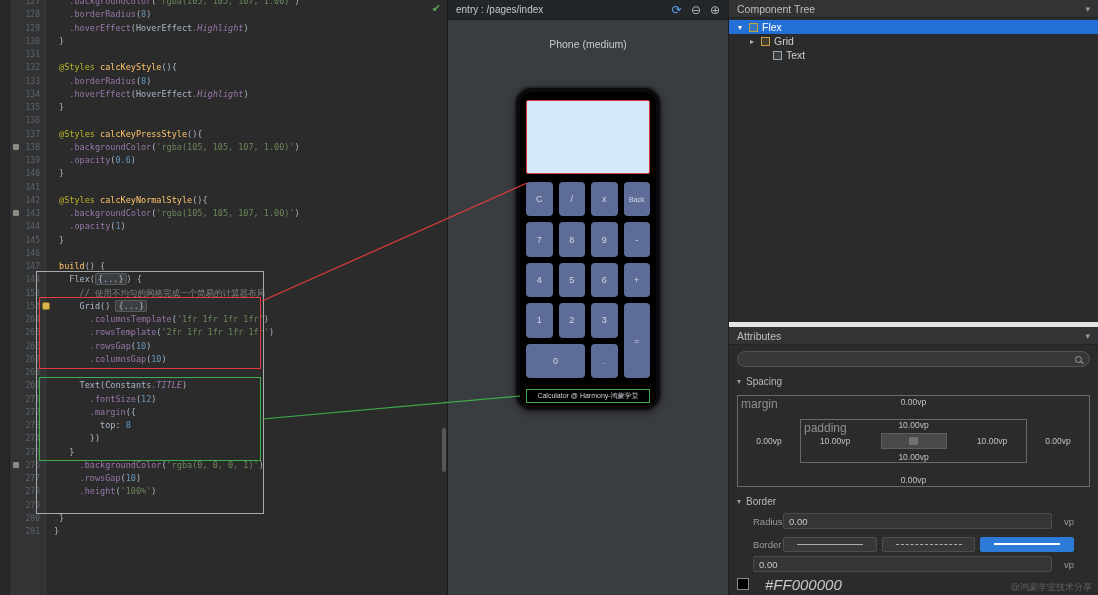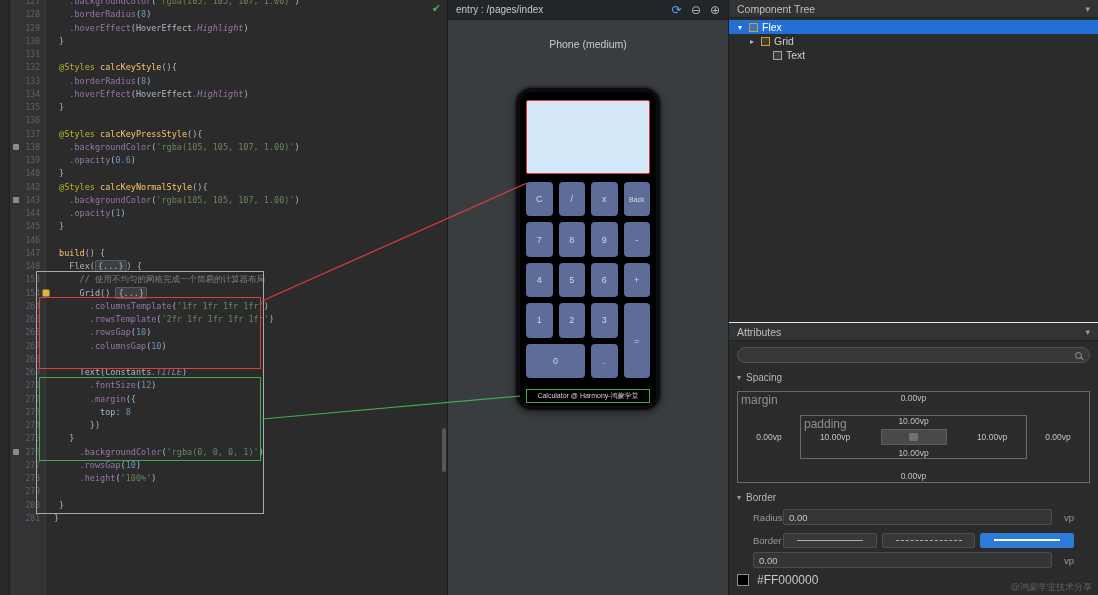--- a/index.html
+++ b/index.html
@@ -56,21 +56,21 @@
   .panel-header .hdr-chev { margin-left:auto; color:#9a9a9a; font-size:9px; }
   .tree-list { padding-top:2px; }
   .tree-row { height:14px; display:flex; align-items:center; font-size:10.5px; color:#d0d0d0; cursor:default; }
   .tree-row.selected { background:#2270d6; color:#fff; }
   .tree-chev { width:10px; font-size:8px; color:#b8b8b8; text-align:center; }
   .tree-row.selected .tree-chev { color:#fff; }
   .tree-icon { width:9px; height:9px; border:1px solid #c8a33c; margin:0 4px; display:inline-block; background:rgba(200,163,60,.15); }
   .tree-icon.text { border-color:#9aa7b0; background:rgba(154,167,176,.15); }
   .tree-label { }
 
-  .attributes-block { position:absolute; top:322px; left:0; right:0; border-top:1px solid #e5e5e5; }
+  .attributes-block { position:absolute; top:322px; left:0; right:0; border-top:5px solid #e5e5e5; }
   .search-box { margin:6px 8px 0; height:16px; background:#36383a; border:1px solid #505254; border-radius:8px; display:flex; align-items:center; padding:0 7px; }
   .search-box input { flex:1; background:transparent; border:none; outline:none; color:#cccccc; font-size:9.5px; font-family:inherit; }
   .search-icon { width:7px; height:7px; border:1px solid #9a9a9a; border-radius:50%; position:relative; flex:0 0 7px; }
   .search-icon::after { content:""; position:absolute; width:4px; height:1px; background:#9a9a9a; transform:rotate(45deg); right:-3px; bottom:-1px; }
   .section-label { margin:8px 8px 0; display:flex; align-items:center; gap:5px; color:#b8b8b8; font-size:10px; height:12px; }
   .section-label .chev { color:#9a9a9a; font-size:8px; }
 
   .boxmodel { position:relative; margin:8px 8px 0; height:92px; border:1px solid #6a6a6a; font-size:8.5px; color:#c2c2c2; }
   .bm-label { position:absolute; left:3px; top:1px; color:#8f8f8f; font-size:12px; }
   .bm-top    { position:absolute; top:1px; left:0; right:0; text-align:center; }
@@ -94,21 +94,21 @@
   .attr-unit { flex:0 0 16px; color:#9a9a9a; font-size:9.5px; margin-left:6px; text-align:right; }
   .style-btns { display:flex; gap:5px; flex:1; }
   .style-btn { flex:1; height:15px; background:#36383a; border:1px solid #4c4e50; border-radius:2px; display:flex; align-items:center; justify-content:center; cursor:default; }
   .style-btn i { display:block; width:72%; }
   .style-btn .solid-thin { border-top:1px solid #aeaeae; }
   .style-btn .dashed { border-top:1px dashed #aeaeae; }
   .style-btn.selected { background:#2d7bd9; border-color:#2d7bd9; }
   .style-btn .solid-thick { border-top:2px solid #ffffff; }
   .color-row { display:flex; align-items:center; margin:5px 8px 0; height:14px; }
   .color-swatch { width:12px; height:12px; background:#000; border:1px solid #8a8a8a; }
-  .color-value { margin-left:8px; font-size:12px; color:#c7c7c7; }
+  .color-value { margin-left:16px; font-size:15px; color:#c7c7c7;font-style:italic; }
   .watermark { position:absolute; right:6px; bottom:1px; font-size:9px; color:#5f6163; }
 
   
   .overlay { position:absolute; left:0; top:0; width:1098px; height:595px; pointer-events:none; z-index:50; }
 </style>
 </head>
 <body>
 
 <div class="app">
 
@@ -124,20 +124,21 @@
         <div class="code-line"><span class="ln">131</span><span class="lc"></span></div>
         <div class="code-line"><span class="ln">132</span><span class="lc"><span class="tk-a"> @Styles</span><span class="tk-f"> calcKeyStyle</span><span class="tk-p">(){</span></span></div>
         <div class="code-line"><span class="ln">133</span><span class="lc"><span class="tk-m">   .borderRadius</span><span class="tk-p">(</span><span class="tk-n">8</span><span class="tk-p">)</span></span></div>
         <div class="code-line"><span class="ln">134</span><span class="lc"><span class="tk-m">   .hoverEffect</span><span class="tk-p">(</span><span class="tk-p">HoverEffect</span><span class="tk-cf">.Highlight</span><span class="tk-p">)</span></span></div>
         <div class="code-line"><span class="ln">135</span><span class="lc"><span class="tk-p"> }</span></span></div>
         <div class="code-line"><span class="ln">136</span><span class="lc"></span></div>
         <div class="code-line"><span class="ln">137</span><span class="lc"><span class="tk-a"> @Styles</span><span class="tk-f"> calcKeyPressStyle</span><span class="tk-p">(){</span></span></div>
         <div class="code-line"><span class="ln">138<i class="gmark"></i></span><span class="lc"><span class="tk-m">   .backgroundColor</span><span class="tk-p">(</span><span class="tk-s">'rgba(105, 105, 107, 1.00)'</span><span class="tk-p">)</span></span></div>
         <div class="code-line"><span class="ln">139</span><span class="lc"><span class="tk-m">   .opacity</span><span class="tk-p">(</span><span class="tk-n">0.6</span><span class="tk-p">)</span></span></div>
         <div class="code-line"><span class="ln">140</span><span class="lc"><span class="tk-p"> }</span></span></div>
+        <div class="code-line"><span class="ln">141</span><span class="lc"></span></div>
         <div class="code-line"><span class="ln">142</span><span class="lc"><span class="tk-a"> @Styles</span><span class="tk-f"> calcKeyNormalStyle</span><span class="tk-p">(){</span></span></div>
         <div class="code-line"><span class="ln">143<i class="gmark"></i></span><span class="lc"><span class="tk-m">   .backgroundColor</span><span class="tk-p">(</span><span class="tk-s">'rgba(105, 105, 107, 1.00)'</span><span class="tk-p">)</span></span></div>
         <div class="code-line"><span class="ln">144</span><span class="lc"><span class="tk-m">   .opacity</span><span class="tk-p">(</span><span class="tk-n">1</span><span class="tk-p">)</span></span></div>
         <div class="code-line"><span class="ln">145</span><span class="lc"><span class="tk-p"> }</span></span></div>
         <div class="code-line"><span class="ln">146</span><span class="lc"></span></div>
         <div class="code-line"><span class="ln">147</span><span class="lc"><span class="tk-f"> build</span><span class="tk-p">() {</span></span></div>
         <div class="code-line"><span class="ln">148</span><span class="lc"><span class="tk-p">   Flex(</span><span class="tk-fold">{...}</span><span class="tk-p">) {</span></span></div>
         <div class="code-line"><span class="ln">153</span><span class="lc"><span class="tk-c">     // 使用不均匀的网格完成一个简易的计算器布局</span></span></div>
         <div class="code-line"><span class="ln">154</span><span class="lc"><i class="bulb"></i><span class="tk-p">     Grid() </span><span class="tk-fold">{...}</span></span></div>
         <div class="code-line"><span class="ln">264</span><span class="lc"><span class="tk-m">       .columnsTemplate</span><span class="tk-p">(</span><span class="tk-s">'1fr 1fr 1fr 1fr'</span><span class="tk-p">)</span></span></div>

